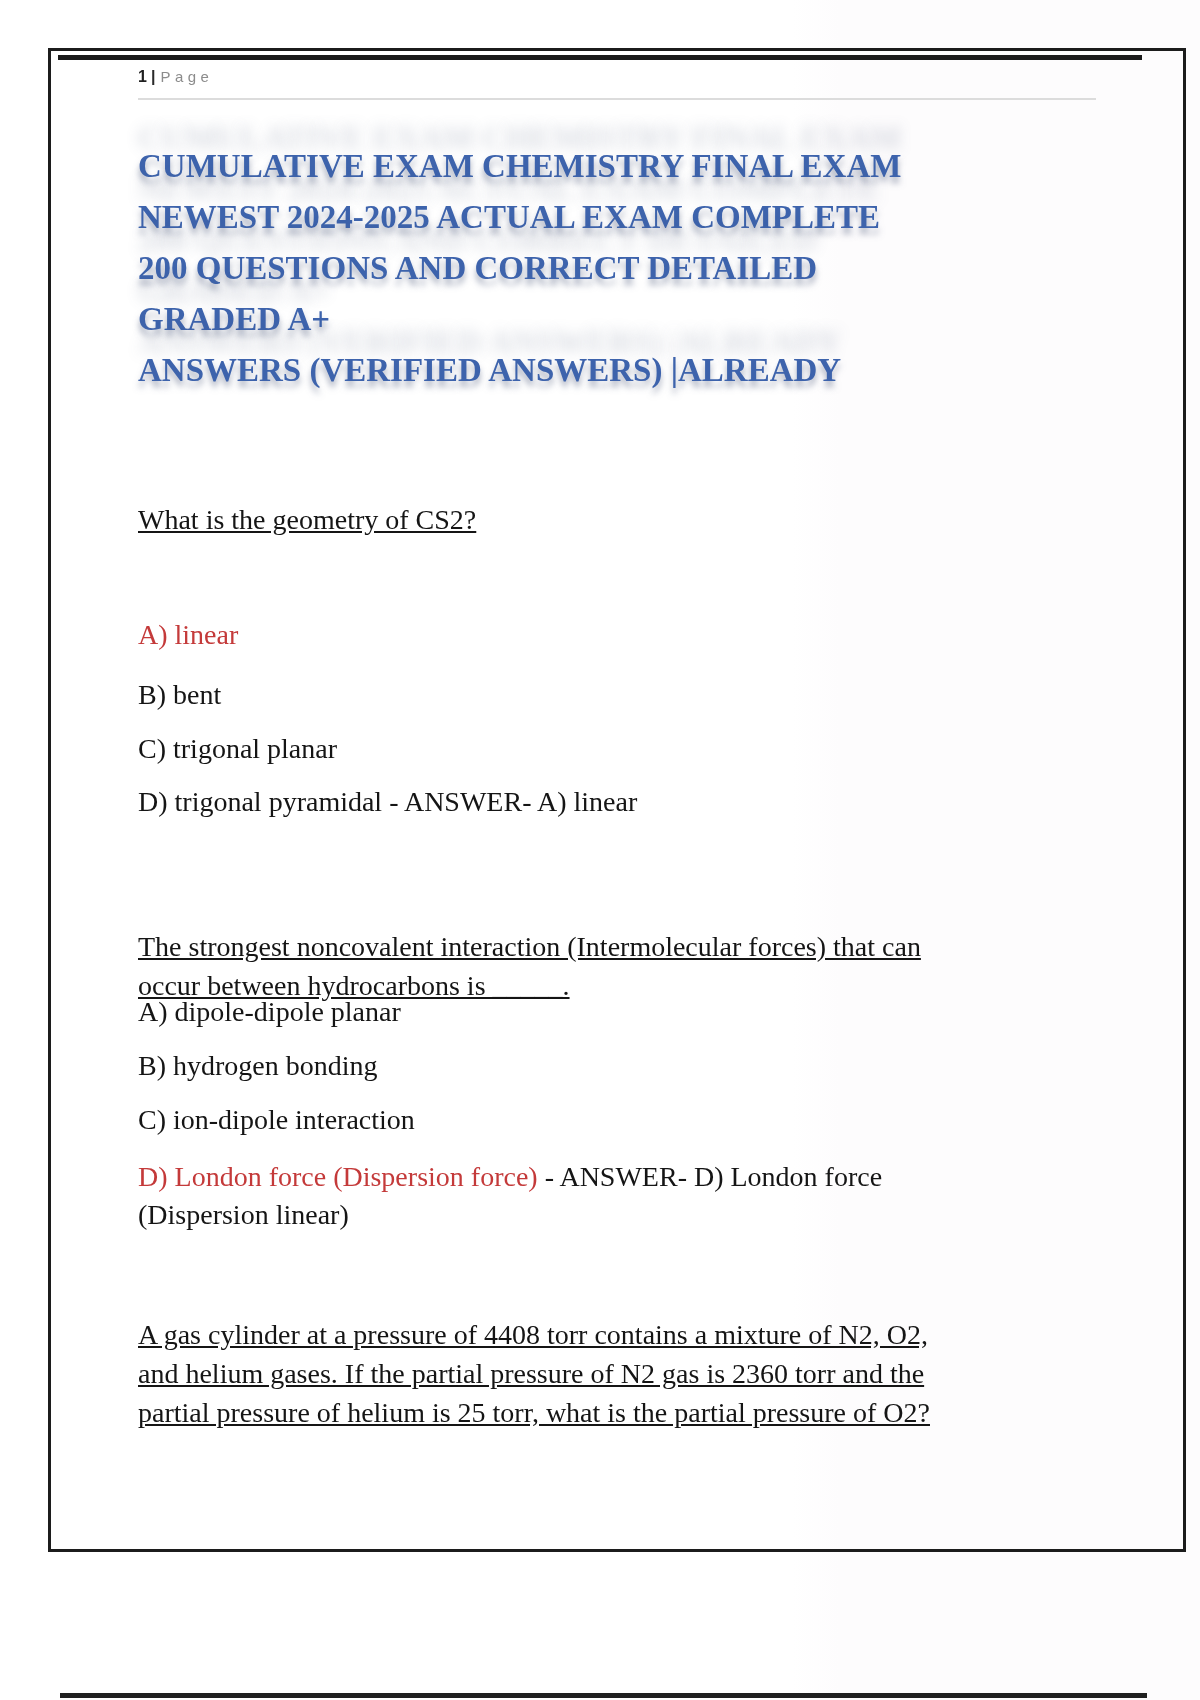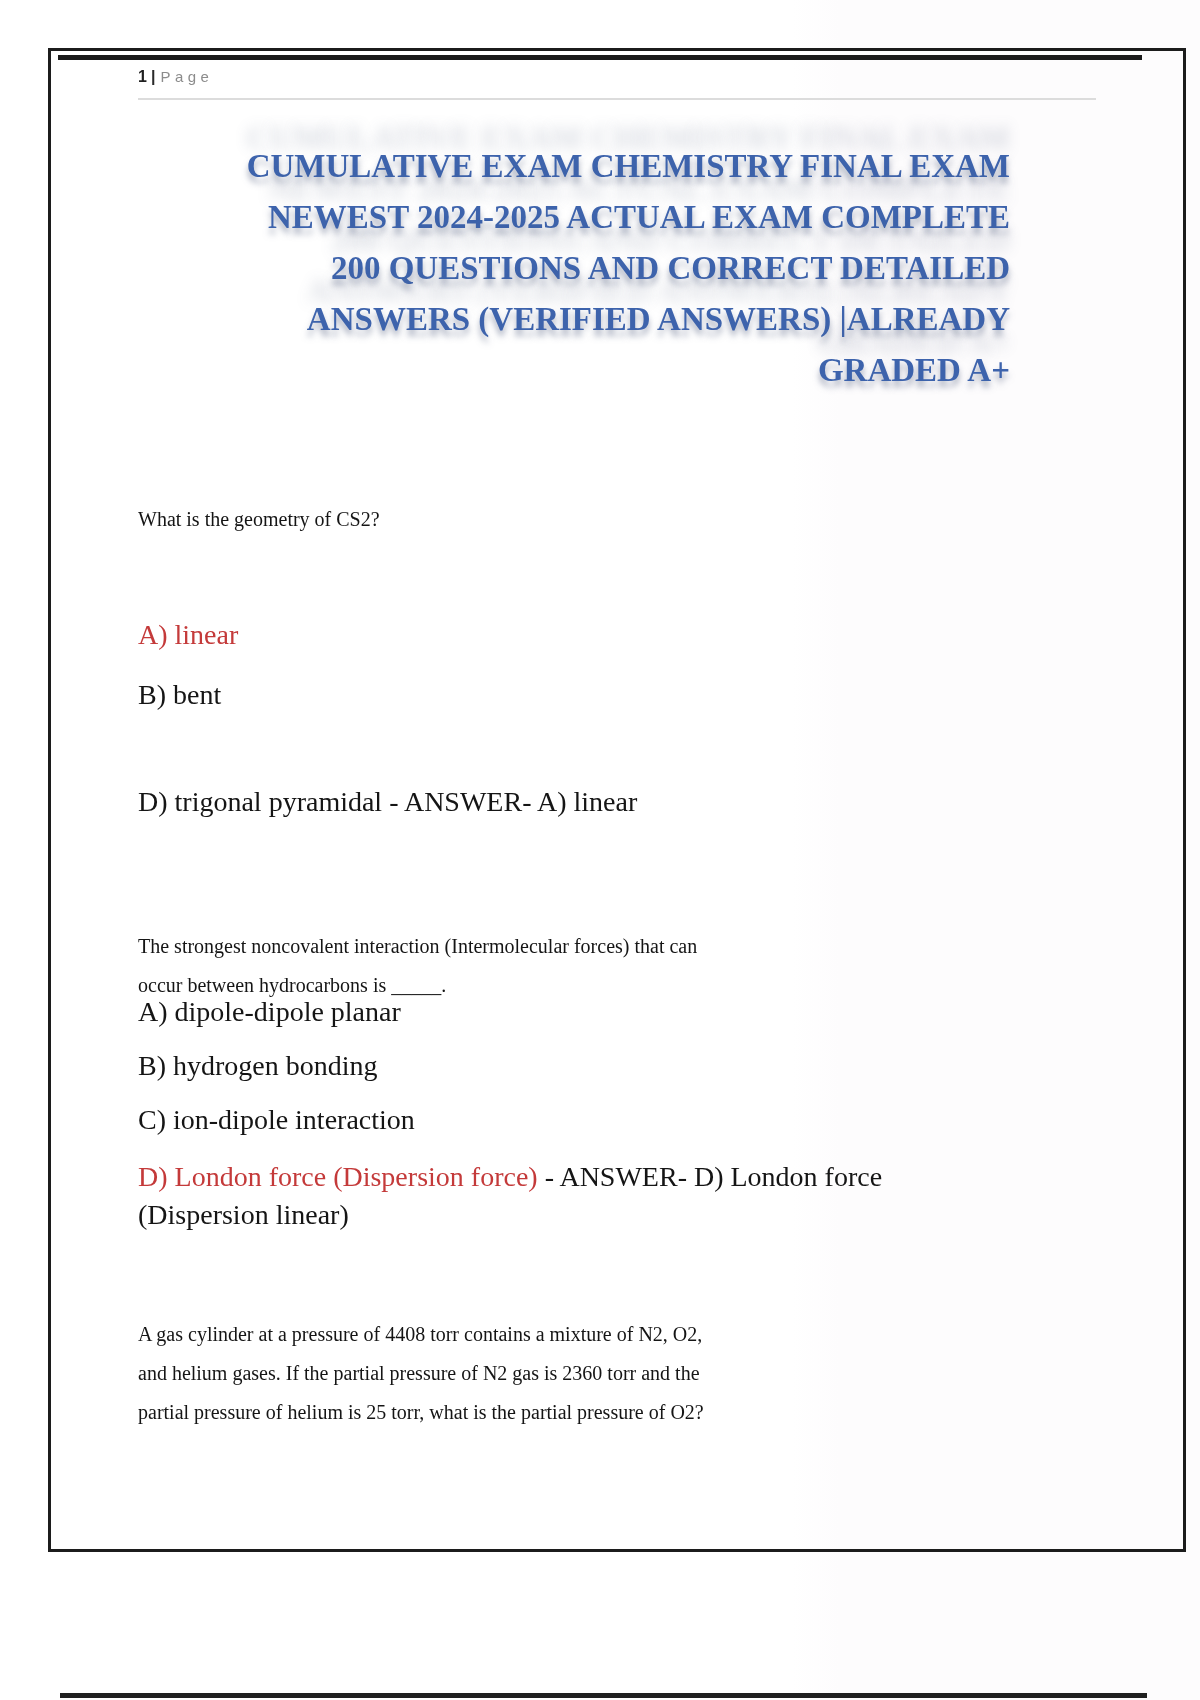--- a/index.html
+++ b/index.html
@@ -39,36 +39,37 @@
   .header-rule {
     position: absolute;
     left: 87px; top: 47px;
     width: 958px; height: 2px;
     background: #dcdcdc;
   }
   .doc-title {
     position: absolute;
     left: 87px; top: 90px;
     width: 872px;
-    text-align: right;
+    text-align: left;
     color: #3d63ac;
     font-weight: 700;
     font-size: 33px;
     line-height: 51px;
     text-shadow: 0 6px 6px rgba(100,112,140,0.55), 0 -28px 13px rgba(100,112,140,0.25);
   }
   .doc-title .t-line { white-space: nowrap; }
   .para {
     position: absolute;
     left: 87px;
     width: 985px;
-    font-size: 20px;
+    font-size: 28px;
     line-height: 39px;
     color: #151515;
     white-space: pre-line;
+    text-decoration: underline;
   }
   .opt {
     position: absolute;
     left: 87px;
     width: 985px;
     font-size: 28px;
     line-height: 38px;
     color: #151515;
   }
   .red { color: #c43a3a; }
@@ -91,27 +92,28 @@
     <div class="page-header">
       <span class="page-number">1</span><span class="page-sep">|</span><span class="page-label">Page</span>
     </div>
 
     <div class="header-rule"></div>
 
     <div class="doc-title">
       <div class="t-line">CUMULATIVE EXAM CHEMISTRY FINAL EXAM</div>
       <div class="t-line">NEWEST 2024-2025 ACTUAL EXAM COMPLETE</div>
       <div class="t-line">200 QUESTIONS AND CORRECT DETAILED</div>
+      <div class="t-line">GRADED A+</div>
       <div class="t-line">ANSWERS (VERIFIED ANSWERS) |ALREADY</div>
-      <div class="t-line">GRADED A+</div>
     </div>
 
     <div class="para" style="top:449px">What is the geometry of CS2?</div>
     <div class="opt" style="top:625px">B) bent</div>
     <div class="opt red" style="top:565px">A) linear</div>
+    <div class="opt" style="top:679px">C) trigonal planar</div>
     <div class="opt" style="top:732px">D) trigonal pyramidal - ANSWER- A) linear</div>
 
     <div class="para" style="top:876px">The strongest noncovalent interaction (Intermolecular forces) that can
 occur between hydrocarbons is _____.</div>
     <div class="opt" style="top:942px">A) dipole-dipole planar</div>
     <div class="opt" style="top:1050px">C) ion-dipole interaction</div>
     <div class="opt" style="top:996px">B) hydrogen bonding</div>
     <div class="opt" style="top:1107px">
       <span class="red">D) London force (Dispersion force)</span><span> - ANSWER- D) London force</span><br>
       <span>(Dispersion linear)</span>

